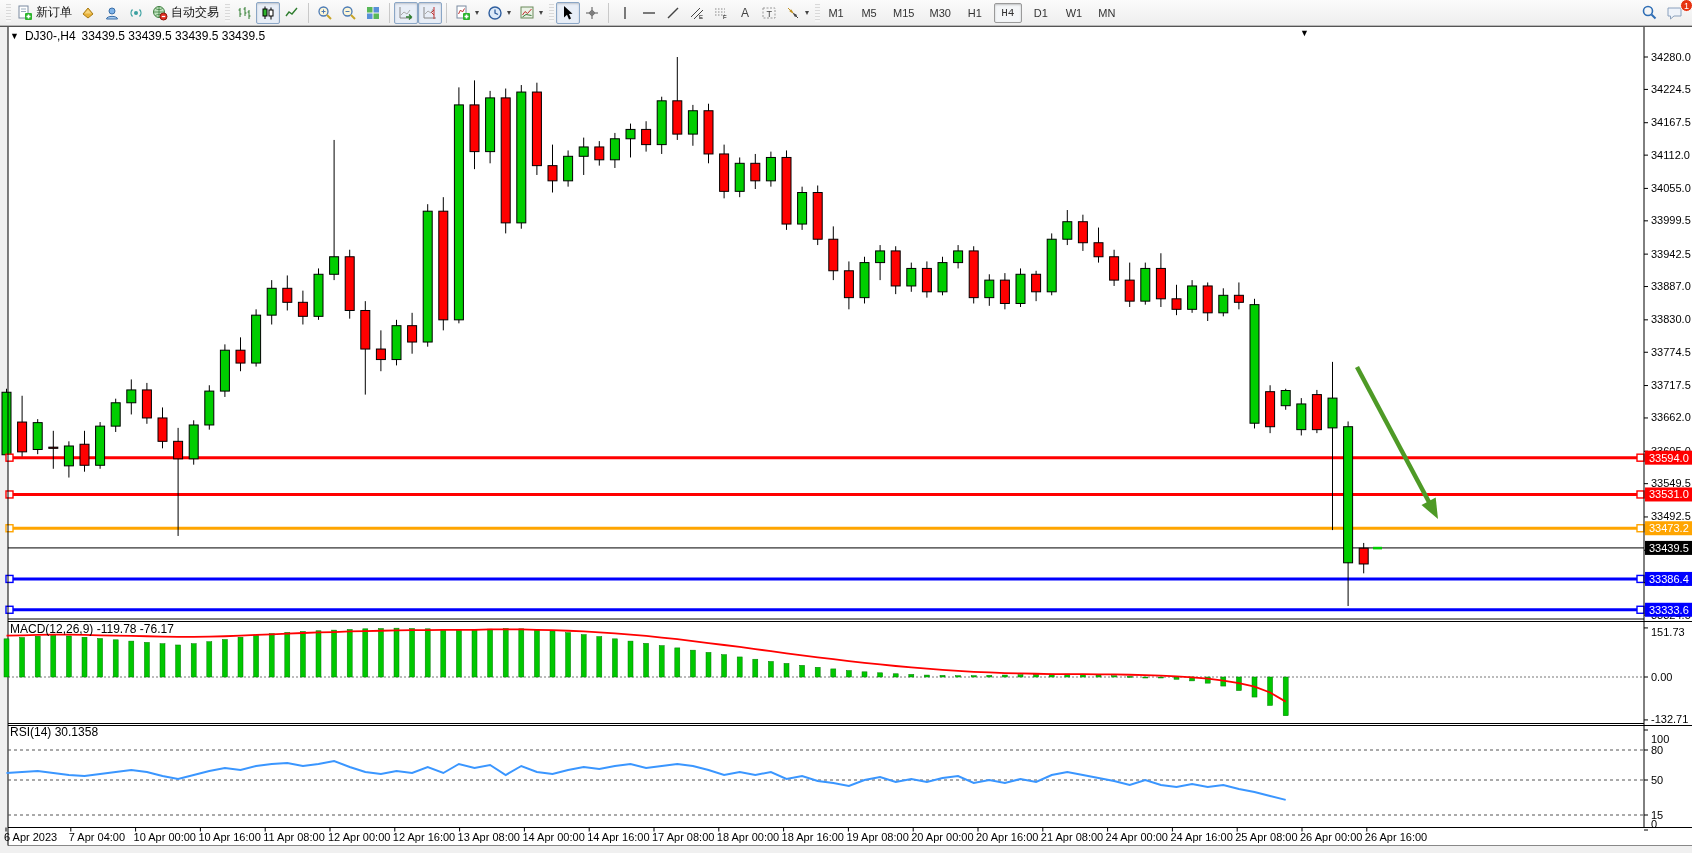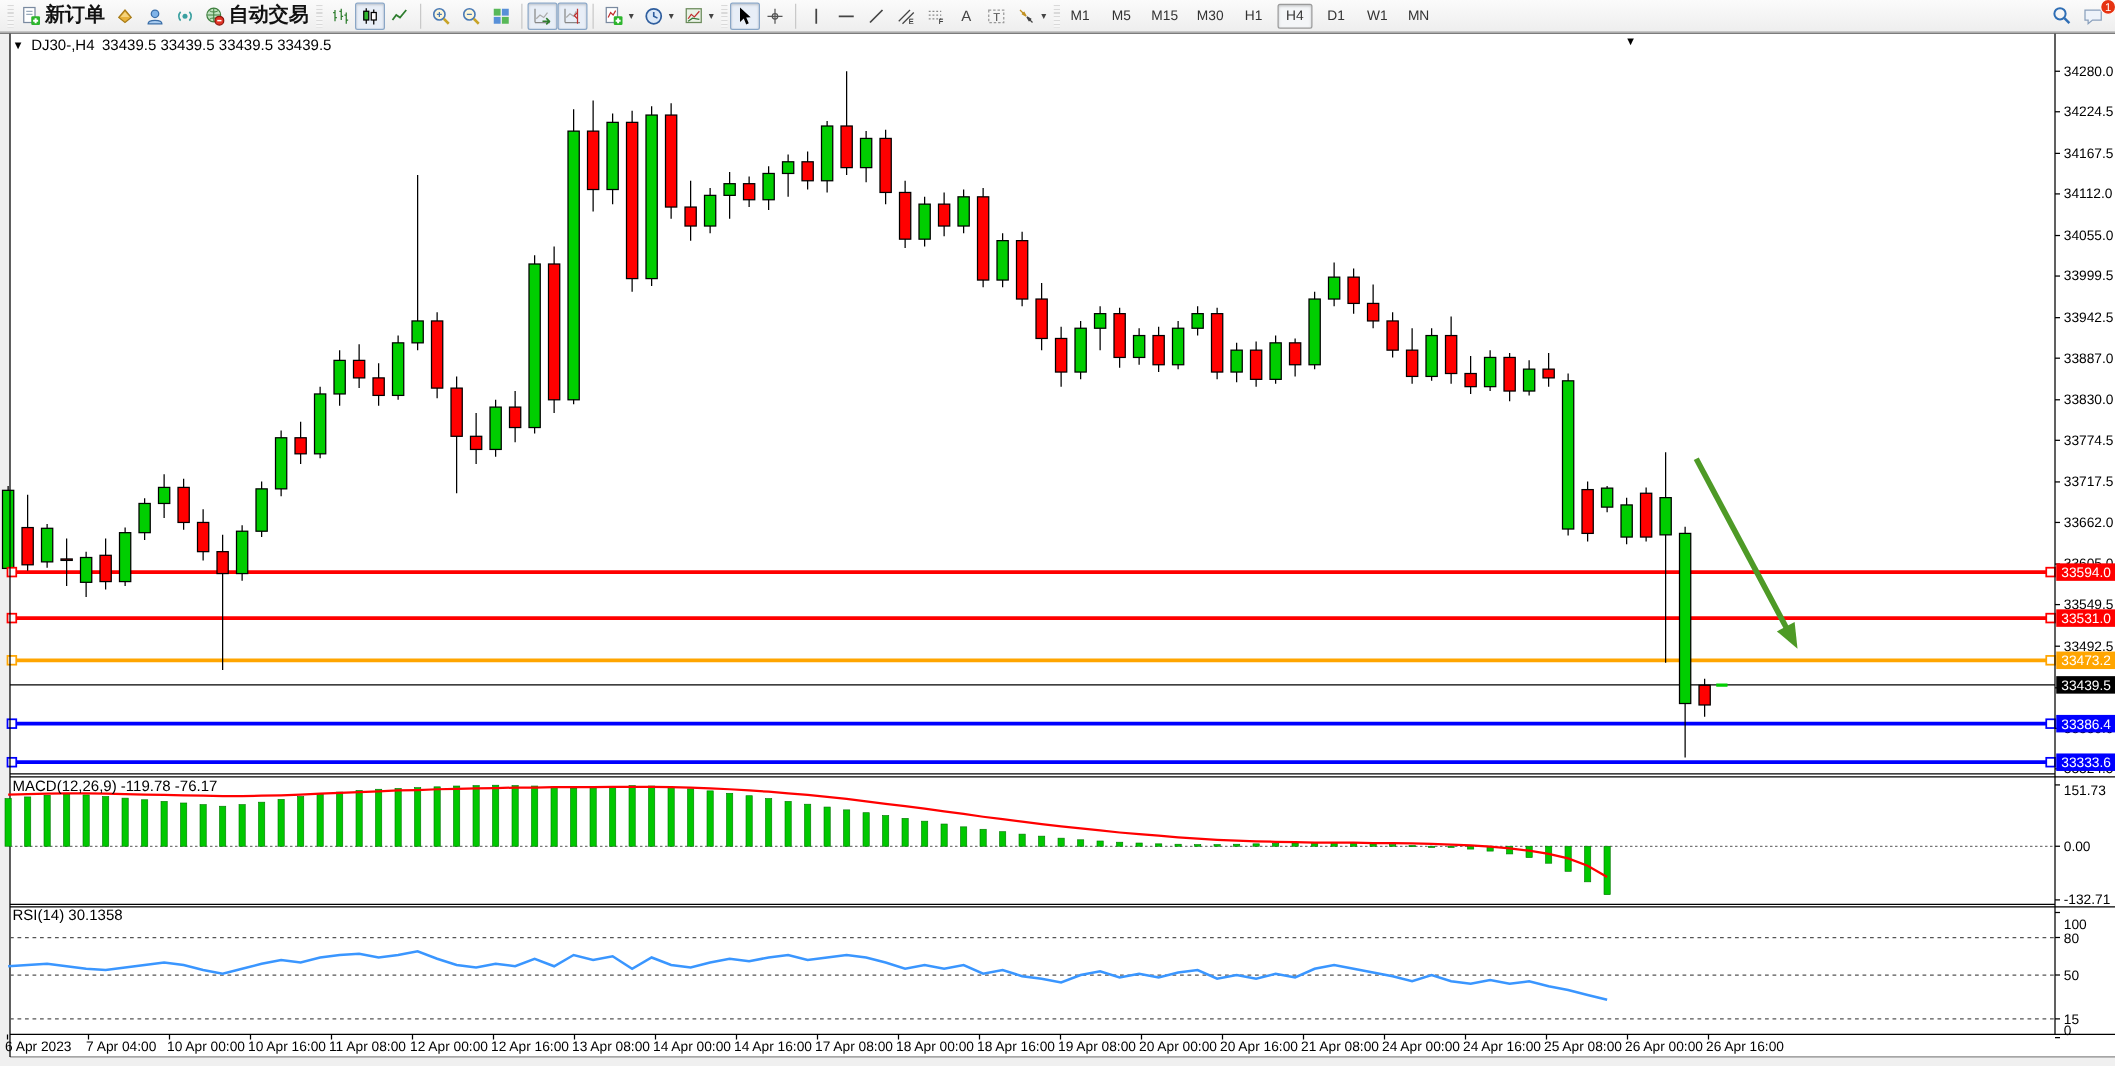--- a/index.html
+++ b/index.html
@@ -13,24 +13,24 @@
              display:flex; align-items:center; padding:0 4px; z-index:5; }
   .tb-handle { width:5px; height:18px; margin:0 2px;
                background:repeating-linear-gradient(#d9d9d9 0 1px, #f6f6f6 1px 3px); }
   .tb-sep { width:1px; height:20px; background:#c9c9c9; margin:0 4px; }
   .tb-btn { height:22px; min-width:24px; display:flex; align-items:center; justify-content:center;
             padding:0 3px; border:1px solid transparent; border-radius:2px; color:#222;
             font-size:12px; gap:3px; cursor:default; }
   .tb-btn.pressed { background:#e8eef7; border:1px solid #8aa6c6;
                     box-shadow:inset 0 1px 2px rgba(0,0,0,.18); }
   .tb-btn svg { display:block; }
-  .tb-label { font-size:16px; color:#111; white-space:nowrap;font-weight:bold; }
+  .tb-label { font-size:12px; color:#111; white-space:nowrap; }
   .tf-btn { height:20px; min-width:28px; padding:0 4px; display:flex; align-items:center; justify-content:center;
             font-size:11px; color:#333; border:1px solid transparent; border-radius:2px; }
-  .tf-btn.active { background:#f4f6f8; border:1px solid #9a9a9a; box-shadow:inset 0 1px 2px rgba(0,0,0,.22); }
+  .tf-btn.active { background:#f4f6f8; border:1px solid #9a9a9a; box-shadow:inset 0 1px 2px rgba(0,0,0,.22);font-family:Liberation Mono, monospace; }
   .tb-caret { font-size:8px; color:#444; margin-left:1px; }
   .tb-spacer { flex:1; }
   .chat-wrap { position:relative; }
   .chat-badge { position:absolute; top:-4px; right:-6px; min-width:13px; height:13px; border-radius:8px;
                 background:#e63312; color:#fff; font-size:9px; line-height:13px; text-align:center;
                 padding:0 2px; border:1px solid #fff; }
 
   
   #chart-svg { position:absolute; top:0; left:0; }
   .chart-title { position:absolute; top:29px; left:10px; z-index:3; font-size:12px; color:#000;

